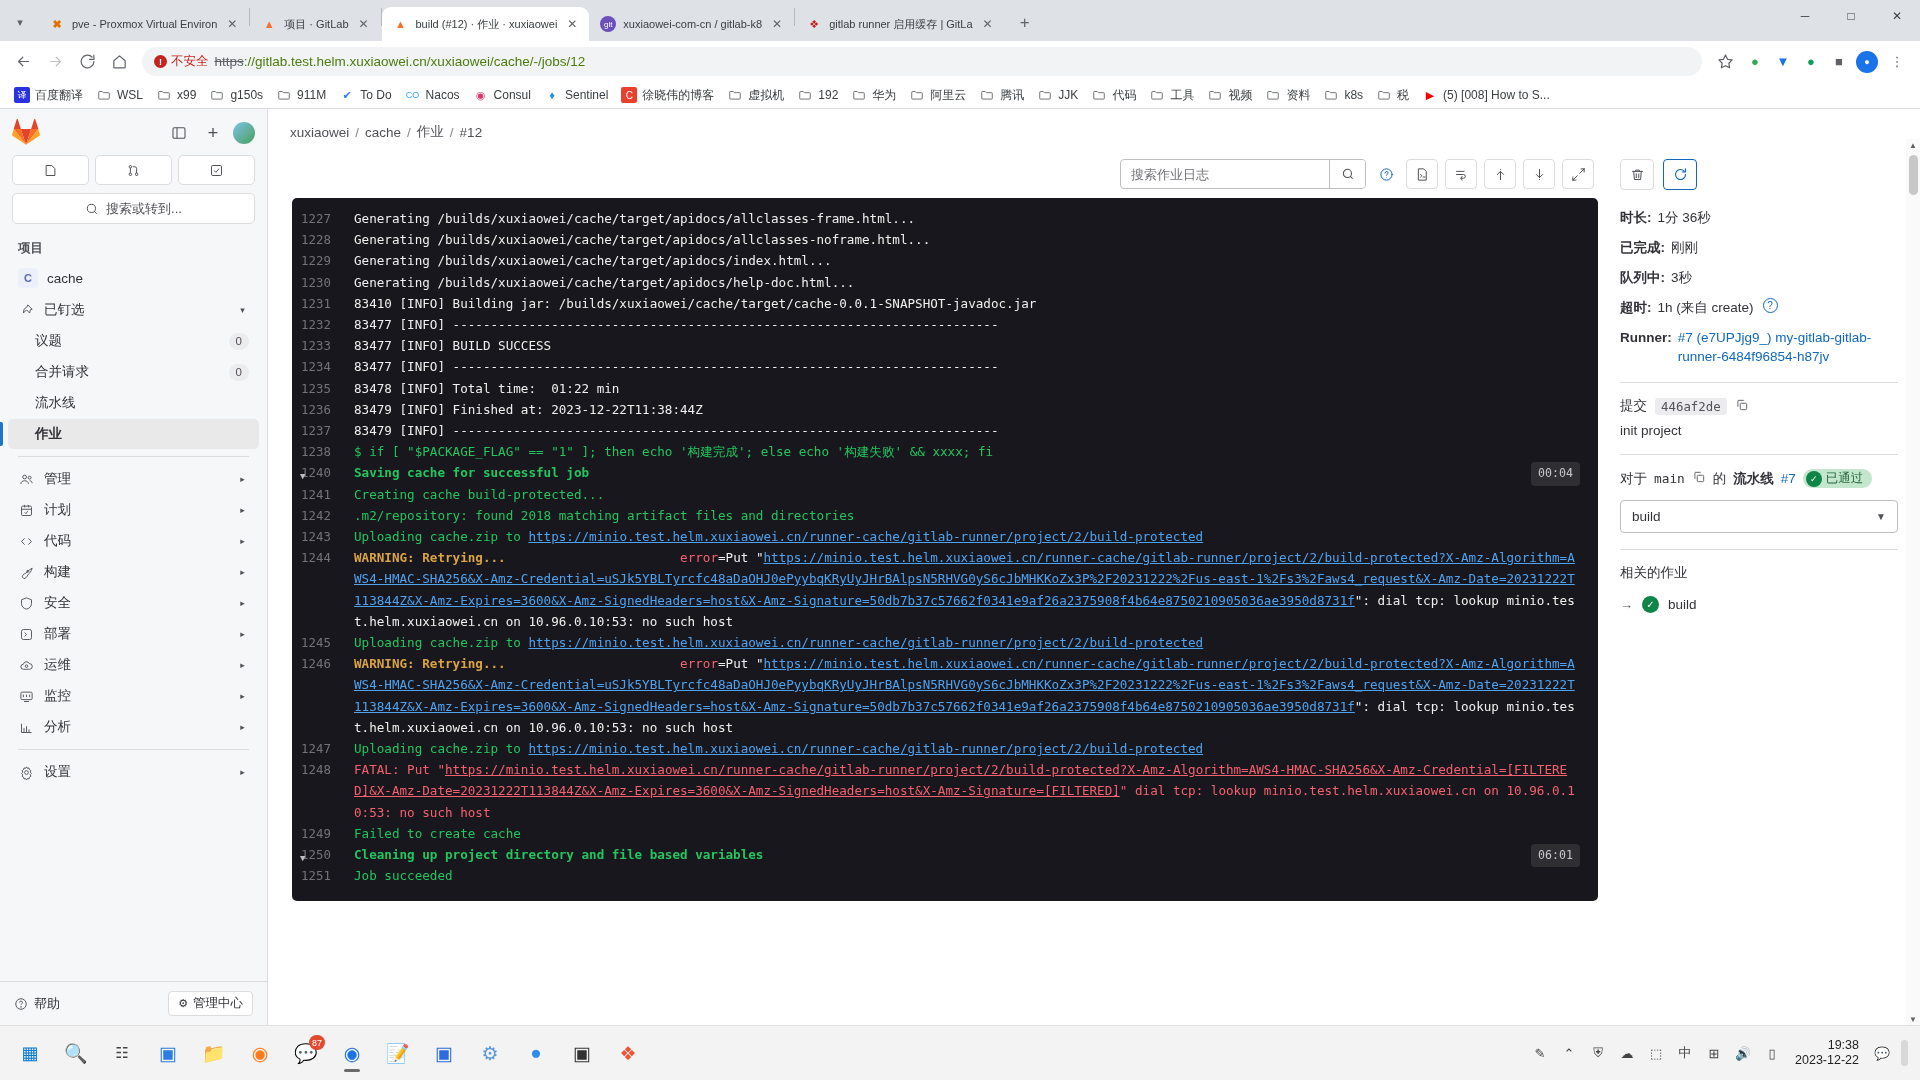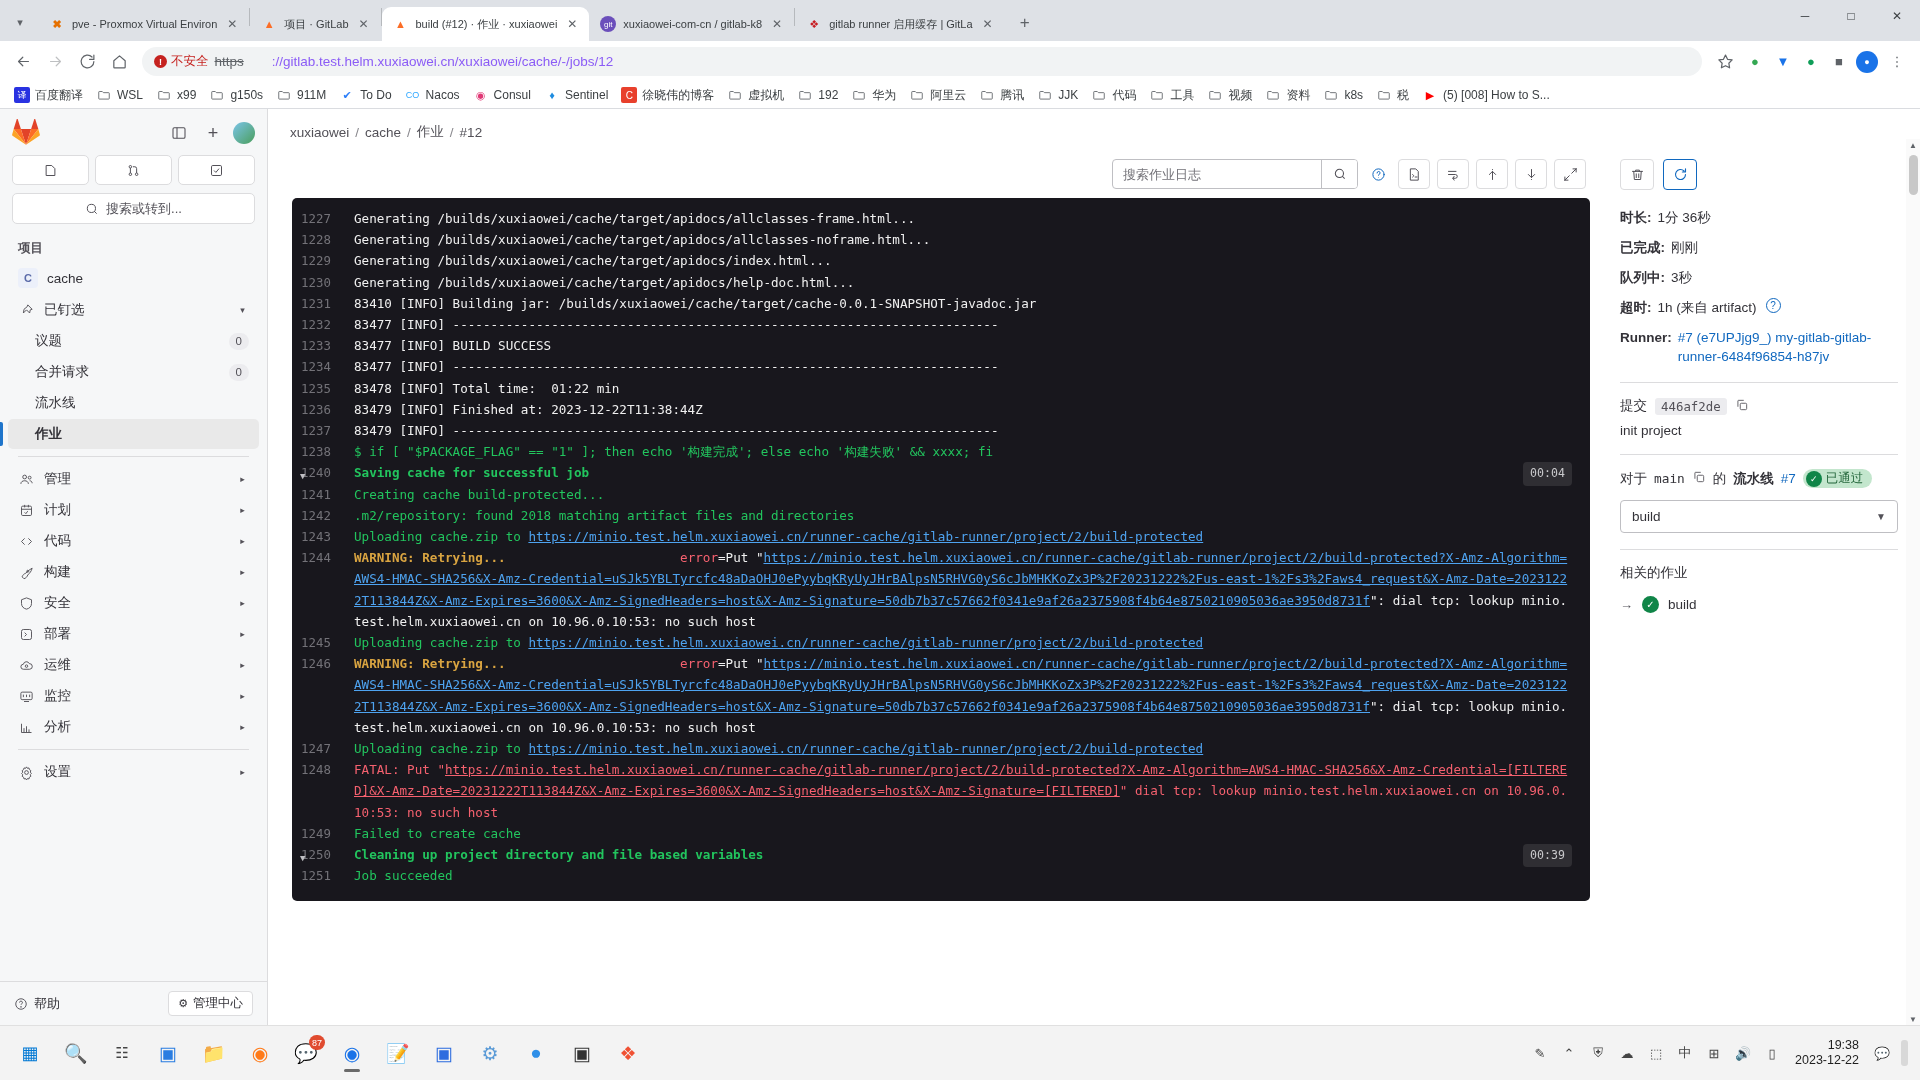--- a/index.html
+++ b/index.html
@@ -58,21 +58,21 @@
     flex:1 1 auto; height:29px; background:#f1f3f4; border-radius:15px;
     display:flex; align-items:center; padding:0 12px; gap:6px;
     margin:0 6px; font-size:13.5px; color:#202124;
   }
   .notsecure { display:flex;align-items:center;gap:4px;color:#c5221f;font-size:12.5px;flex:0 0 auto;}
   .notsecure .warn-dot {
     width:13px;height:13px;border-radius:50%;background:#c5221f;color:#fff;
     font-size:9px;display:flex;align-items:center;justify-content:center;font-weight:bold;
   }
   .url-scheme { color:#5f6368; text-decoration:line-through; }
-  .url-rest { color:#8b5cf6;margin-left:28px; }
+  .url-rest { color:#4d7c0f; }
   .tb-right { display:flex;align-items:center;gap:2px; }
   .ext-ico { width:26px;height:26px;display:flex;align-items:center;justify-content:center;font-size:13px;}
   .avatar-sm { width:22px;height:22px;border-radius:50%;background:#1a73e8;color:#fff;
     font-size:9px;display:flex;align-items:center;justify-content:center;}
 
   .bookmarks {
     height:27px; background:#ffffff; display:flex; align-items:center;
     padding:0 8px; gap:1px; font-size:12px; color:#3c4043;
     border-bottom:1px solid #dadce0; overflow:hidden;
   }
@@ -125,21 +125,21 @@
   .gl-admin-btn{margin-left:auto;border:1px solid #dcdcde;background:#fff;border-radius:4px;
     padding:3px 9px;font-size:12.5px;display:flex;align-items:center;gap:5px;color:#333238;}
 
   
   .gl-main{flex:1;display:flex;flex-direction:column;overflow:hidden;background:#fff;}
   .gl-breadcrumb{padding:14px 22px 10px;font-size:13.5px;color:#535158;display:flex;align-items:center;gap:6px;}
   .gl-breadcrumb a{color:#535158;text-decoration:none;}
   .gl-breadcrumb .cur{color:#535158;}
   .gl-bc-sep{color:#89888d;}
 
-  .gl-body{flex:1;display:flex;padding:0 22px 0 24px;gap:8px;overflow:hidden;}
+  .gl-body{flex:1;display:flex;padding:0 22px 0 24px;gap:0;overflow:hidden;}
   .gl-log-col{flex:1;min-width:0;display:flex;flex-direction:column;}
   .gl-log-toolbar{display:flex;align-items:center;justify-content:flex-end;gap:7px;padding:8px 4px 9px 0;}
   .gl-search-job{display:flex;align-items:center;height:30px;border:1px solid #bfbfc3;border-radius:4px;overflow:hidden;background:#fff;}
   .gl-search-job input{border:0;outline:0;height:28px;width:208px;padding:0 10px;font-size:13px;
     font-family:"Liberation Sans",sans-serif;color:#333238;background:transparent;}
   .gl-search-job input::placeholder{color:#737278;}
   .gl-search-go{width:36px;height:28px;border-left:1px solid #bfbfc3;display:flex;align-items:center;justify-content:center;background:#fff;}
   .gl-search-go svg{width:14px;height:14px;fill:none;stroke:#535158;stroke-width:1.8;}
   .gl-tb-ico{width:32px;height:30px;border:1px solid #dcdcde;border-radius:4px;background:#fff;
     display:flex;align-items:center;justify-content:center;color:#535158;}
@@ -857,21 +857,21 @@
 
           <div class="log-line">
               <span class="log-num">1249</span>
               <span class="log-text green">Failed to create cache</span>
             </div>
 
           <div class="log-line">
             <span class="log-arrow">▼</span>
             <span class="log-num">1250</span>
             <span class="log-text log-sect">Cleaning up project directory and file based variables</span>
-            <span class="log-dur">00:39</span>
+            <span class="log-dur">06:01</span>
           </div>
 
           <div class="log-line">
               <span class="log-num">1251</span>
               <span class="log-text green">Job succeeded</span>
             </div>
         </div>
       </div>
 
       <div class="gl-right">
@@ -895,21 +895,21 @@
         <div class="gl-kv">
           <span class="k">已完成:</span>
           <span class="v">刚刚</span>
         </div>
         <div class="gl-kv">
           <span class="k">队列中:</span>
           <span class="v">3秒</span>
         </div>
         <div class="gl-kv">
           <span class="k">超时:</span>
-          <span class="v">1h (来自 artifact)</span>
+          <span class="v">1h (来自 create)</span>
           <span class="gl-qmark">?</span>
         </div>
         <div class="gl-kv">
           <span class="k">Runner:</span>
           <a class="v link" href="#" style="text-decoration:none;">#7 (e7UPJjg9_) my-gitlab-gitlab-runner-6484f96854-h87jv</a>
         </div>
 
         <div class="gl-hr"></div>
 
         <div class="gl-commit-row">

